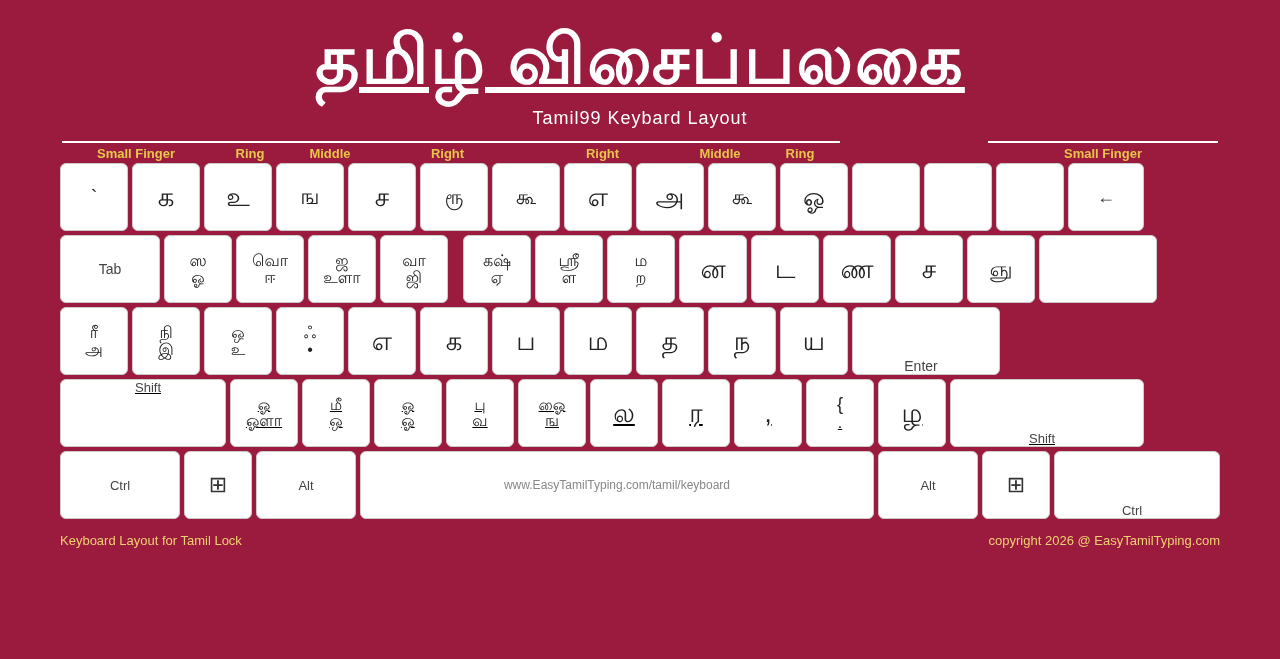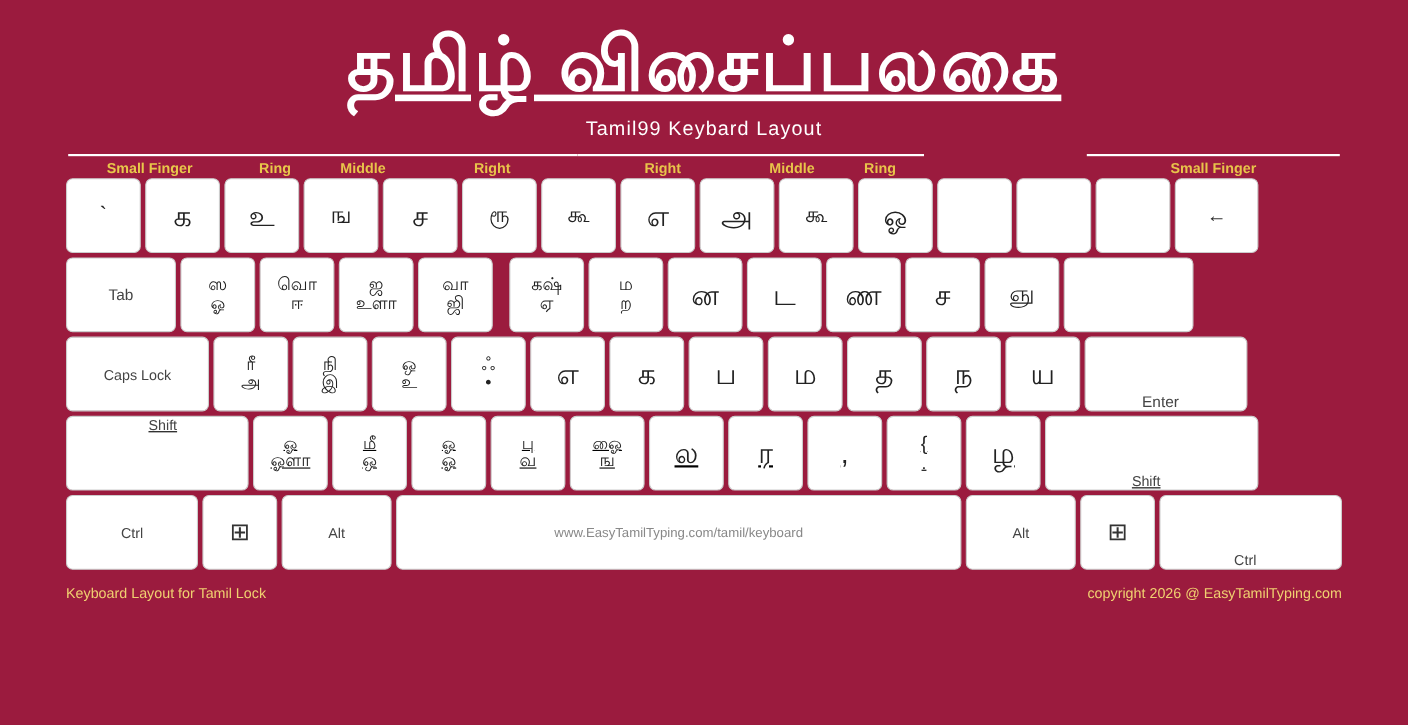--- a/index.html
+++ b/index.html
@@ -158,20 +158,24 @@
     </div>
     <div class="key" style="width:68px;">
       <span class="tamil-char" style="font-size:16px;">வா</span>
       <span class="tamil-char-small">ஜி</span>
     </div>
     <div class="key" style="width:68px;margin-left:11px;">
       <span class="tamil-char" style="font-size:16px;">கஷ்</span>
       <span class="tamil-char-small">ஏ</span>
     </div>
     <div class="key" style="width:68px;">
+      <span class="tamil-char" style="font-size:16px;">ஸ்ரீ</span>
+      <span class="tamil-char-small">ள</span>
+    </div>
+    <div class="key" style="width:68px;">
       <span class="tamil-char" style="font-size:16px;">ம</span>
       <span class="tamil-char-small">ற</span>
     </div>
     <div class="key" style="width:68px;">
       <span class="tamil-char">ன</span>
     </div>
     <div class="key" style="width:68px;">
       <span class="tamil-char">ட</span>
     </div>
     <div class="key" style="width:68px;">
@@ -180,21 +184,20 @@
     <div class="key" style="width:68px;">
       <span class="tamil-char">ச</span>
     </div>
     <div class="key" style="width:68px;">
       <span class="tamil-char" style="font-size:20px;">ஞு</span>
     </div>
     <div class="key" style="width:118px; font-size:14px; color:#444;"></div>
   </div>
 
   <div class="kb-row" style="display:flex; gap:4px; margin-bottom:4px;">
-    <div class="key" style="width:130px; font-size:13px; color:#444;">Caps Lock</div>
     <div class="key" style="width:68px;">
       <span class="tamil-char" style="font-size:16px;">ரீ</span>
       <span class="tamil-char-small">அ</span>
     </div>
     <div class="key" style="width:68px;">
       <span class="tamil-char" style="font-size:16px;">நி</span>
       <span class="tamil-char-small">இ</span>
     </div>
     <div class="key" style="width:68px;">
       <span class="tamil-char" style="font-size:16px;">ஒ</span>

